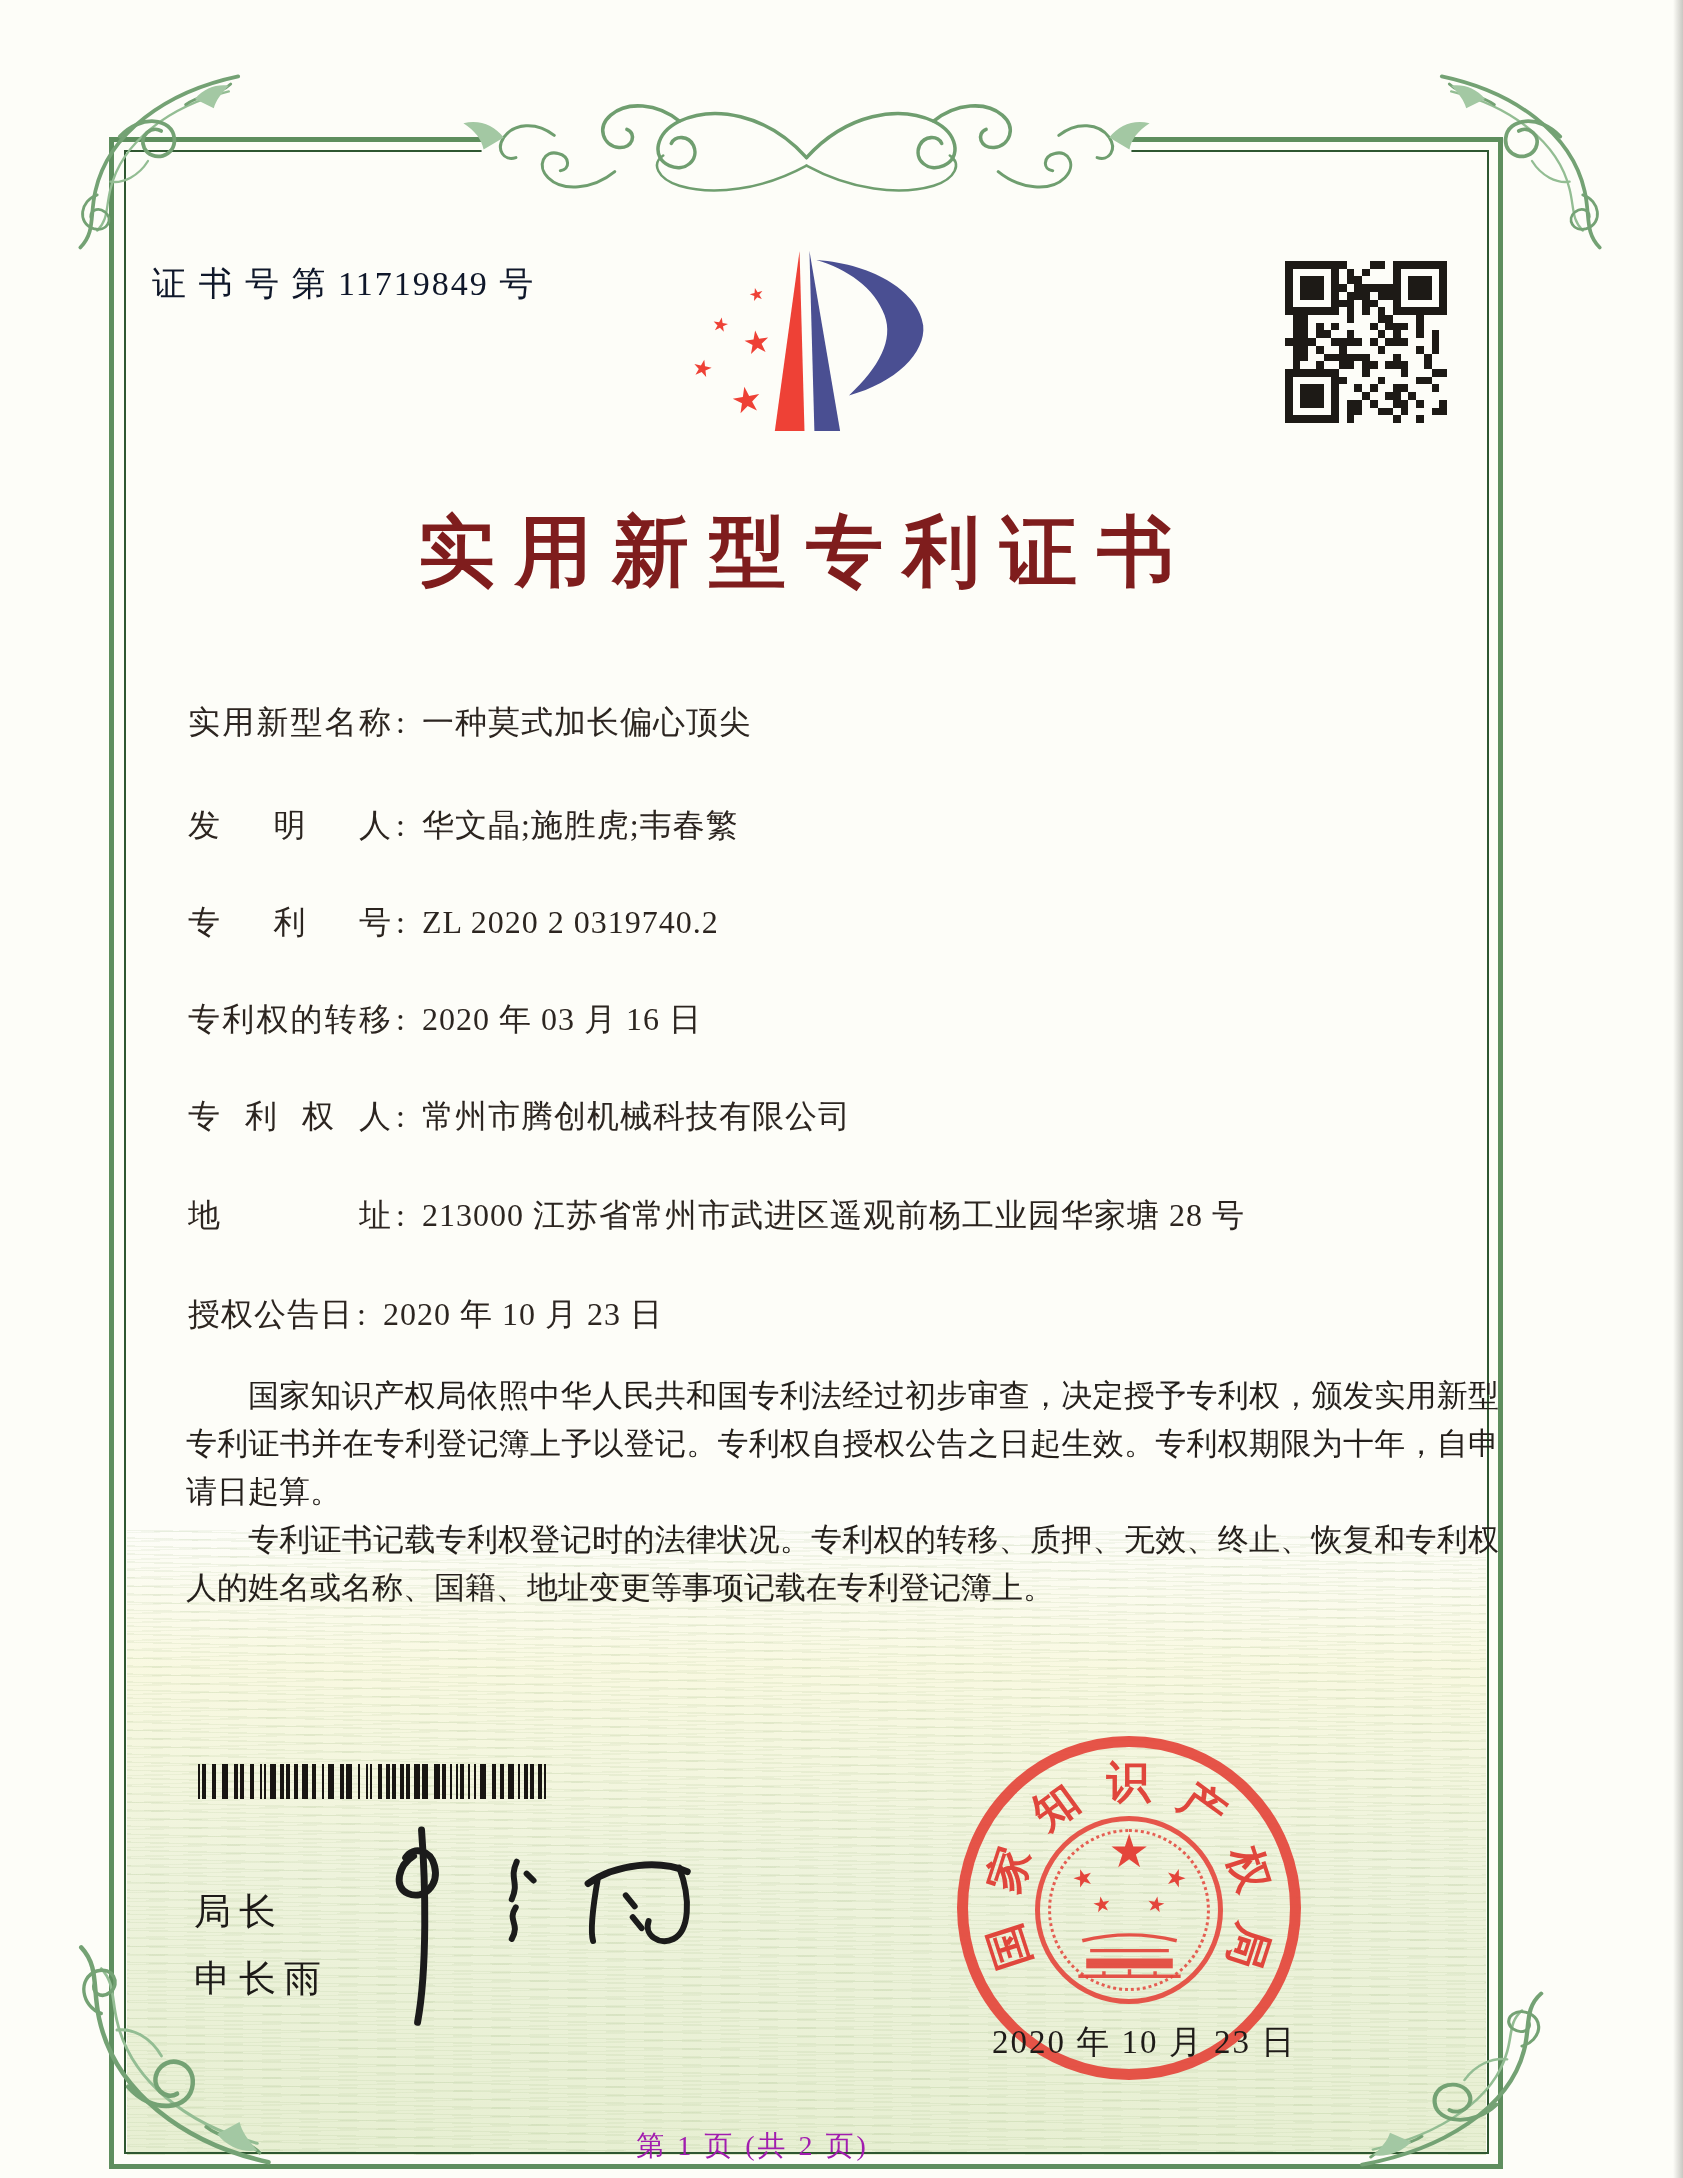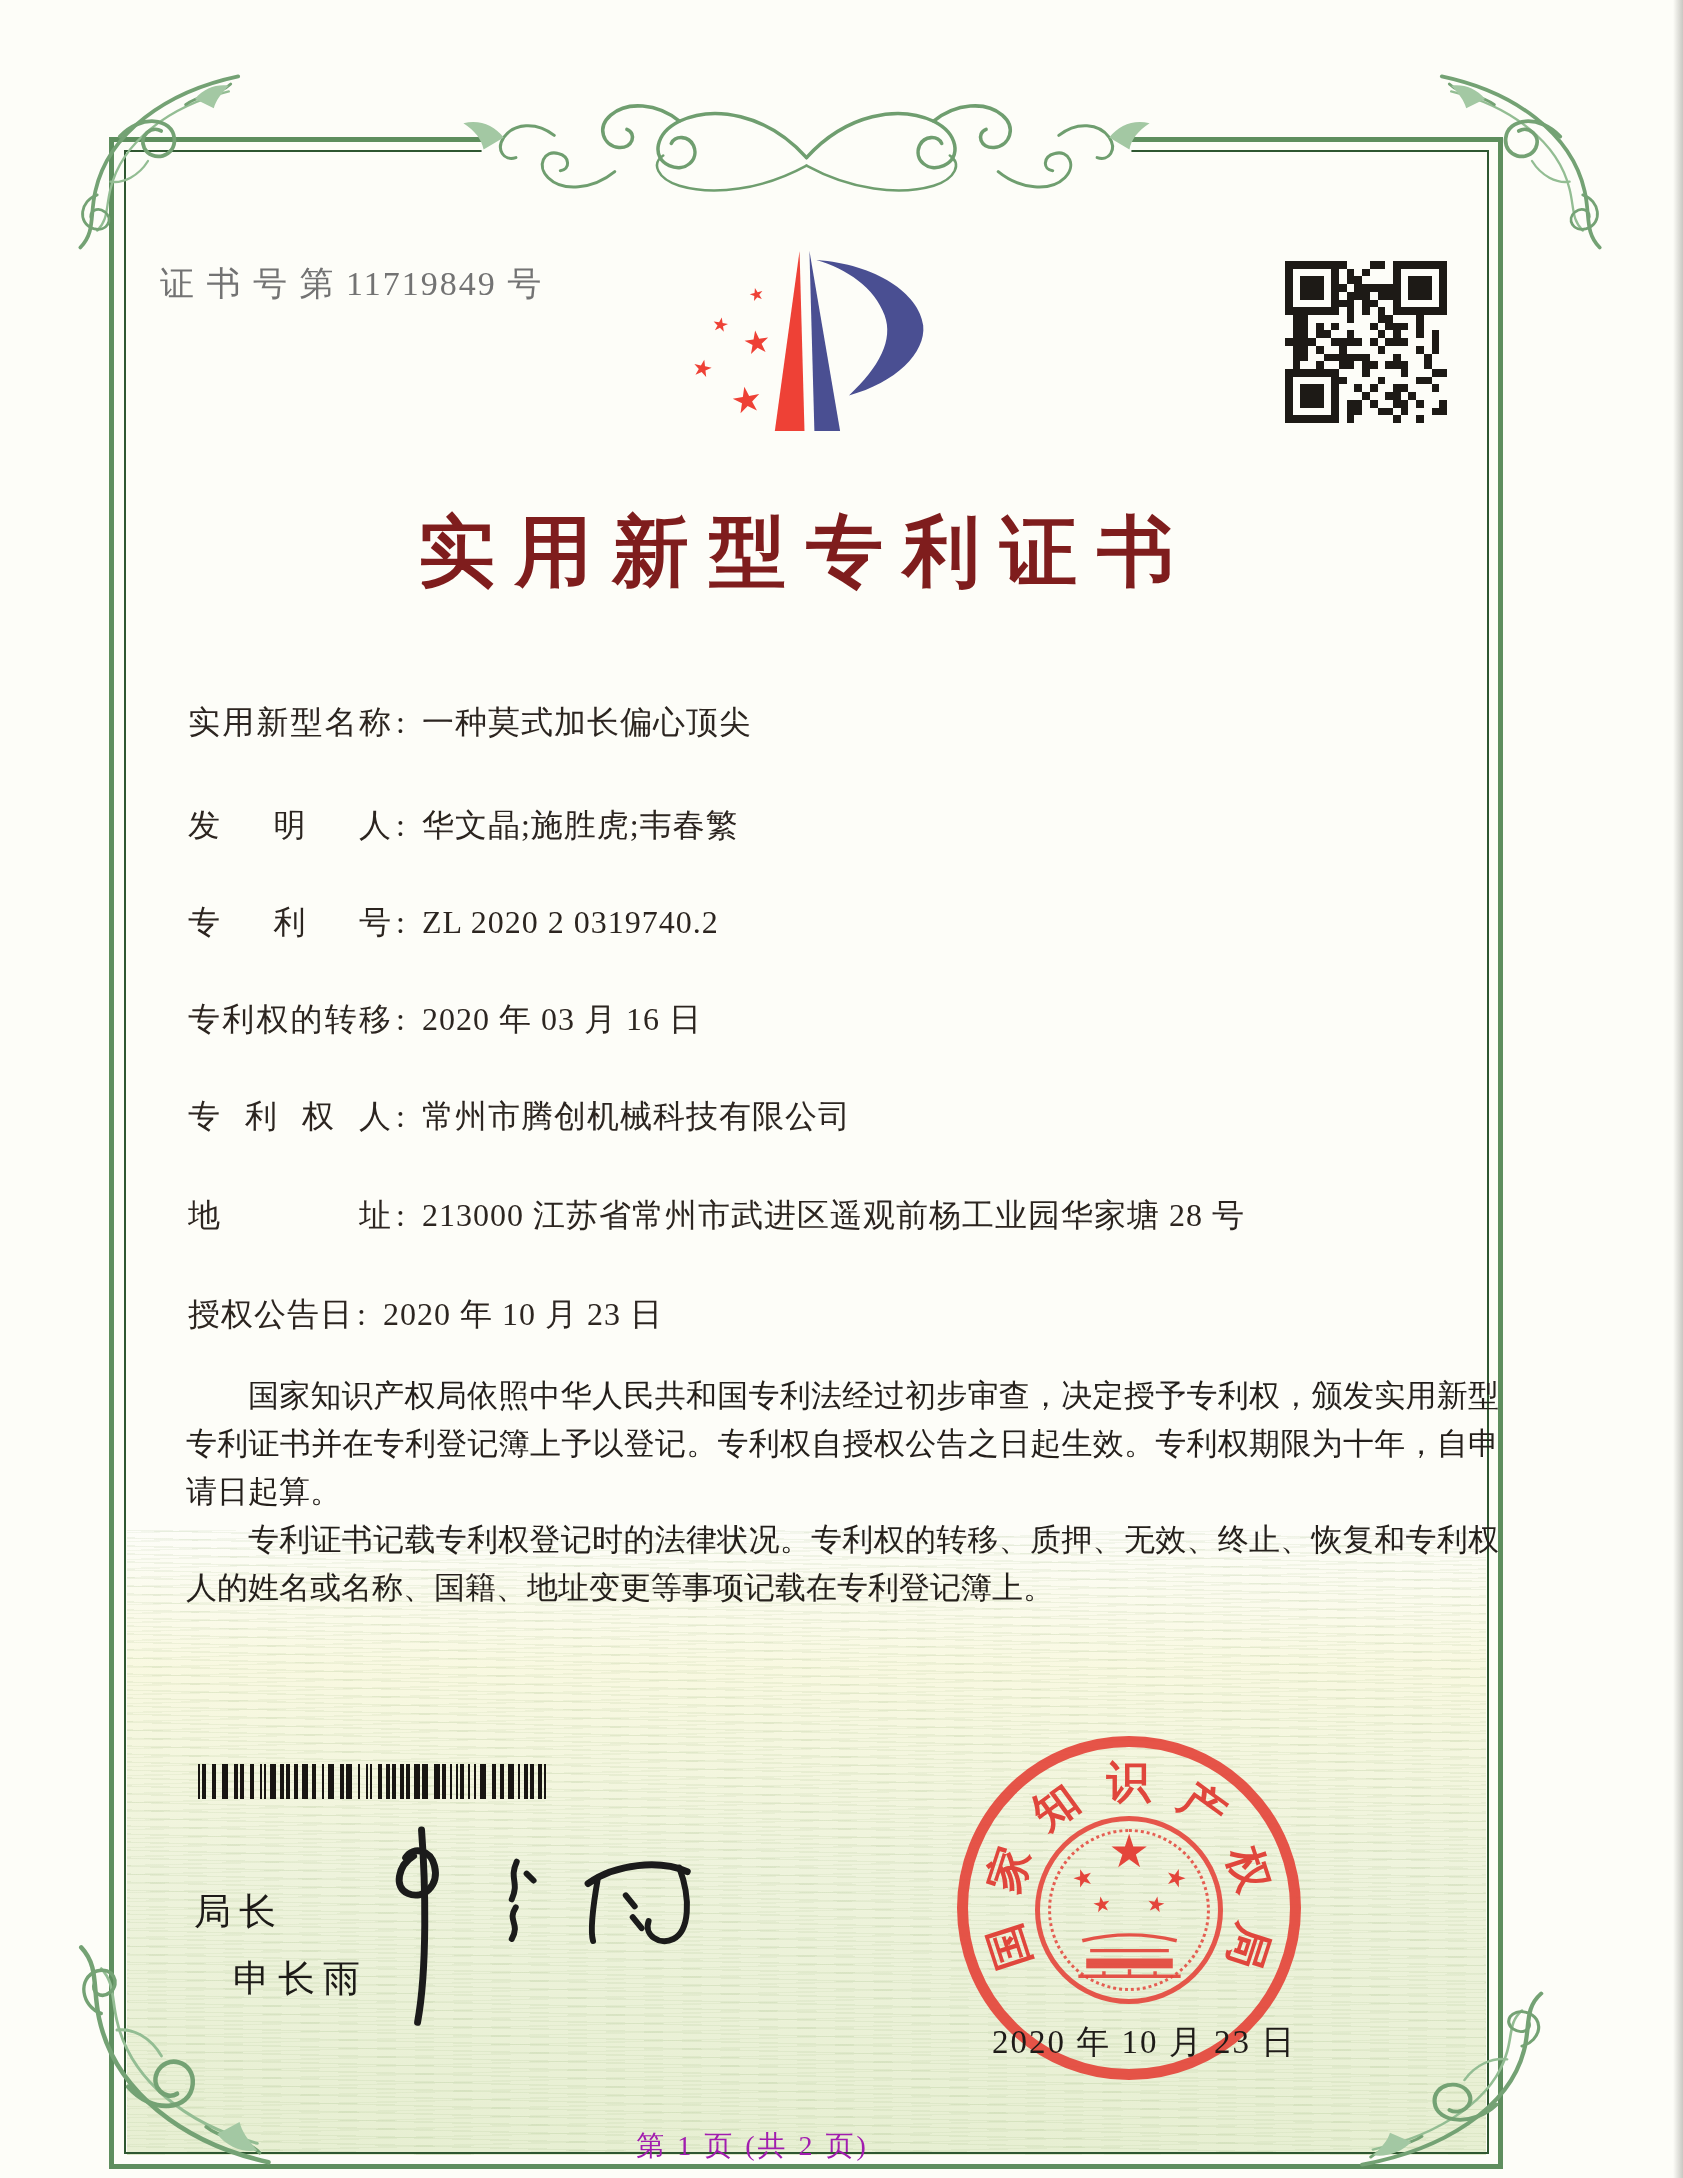--- a/index.html
+++ b/index.html
@@ -19,21 +19,21 @@
       repeating-linear-gradient(-1.5deg, rgba(128,162,96,0.08) 0 1.5px, rgba(0,0,0,0) 1.5px 9px),
       linear-gradient(180deg, rgba(250,250,228,0) 0%, rgba(248,248,222,0.9) 22%, #eef3dc 55%, #e7efd2 100%);}
   
   .fl{position:absolute;width:188px;height:188px;}
   .fl-tl{left:54px;top:67px;}
   .fl-tr{left:1438px;top:67px;transform:scaleX(-1);}
   .fl-bl{left:50px;top:1938px;width:223px;height:236px;transform:scaleY(-1);}
   .fl-br{left:1358px;top:1986px;width:213px;height:188px;transform:scale(-1,-1);}
   .ornament-top{position:absolute;left:450px;top:95px;width:713px;height:111px;}
   
-  .cert-number{position:absolute;left:160px;top:261px;font-size:34px;letter-spacing:2px;color:#737373;}
+  .cert-number{position:absolute;left:152px;top:261px;font-size:34px;letter-spacing:2px;color:#0f172a;}
   .logo{position:absolute;left:668px;top:236px;width:272px;height:210px;}
   .logo svg{position:absolute;left:0;top:0;}
   .lstar{position:absolute;color:#ee4136;line-height:1;}
   .qr{position:absolute;left:1285px;top:261px;width:162px;height:162px;
     display:grid;grid-template-columns:repeat(21,1fr);grid-template-rows:repeat(21,1fr);}
   .qm{width:100%;height:100%;}
   .qd{background:#1d1a16;}
   .doc-title{position:absolute;left:109px;top:501px;width:1394px;text-align:center;
     font-size:77px;font-weight:900;letter-spacing:20px;color:#7f1d1d;}
   
@@ -44,21 +44,21 @@
   
   .body-text{position:absolute;left:186px;top:1372px;width:1313px;font-size:31px;line-height:48px;
     text-align:justify;color:#241f1b;}
   .body-text p{margin:0;text-indent:2em;}
   
   .barcode{position:absolute;left:198px;top:1764px;width:356px;height:35px;display:flex;align-items:stretch;}
   .bar{flex:none;background:#181512;}
   .director-title{position:absolute;left:194px;top:1887px;font-size:37px;letter-spacing:8px;
     font-family:"Liberation Sans","DejaVu Sans",sans-serif;color:#1d1b18;}
   .director-name{position:absolute;left:194px;top:1954px;font-size:37px;letter-spacing:8px;
-    font-family:Liberation Sans, sans-serif;color:#1d1b18;margin-left:39px;}
+    font-family:Liberation Sans, sans-serif;color:#1d1b18;}
   .signature{position:absolute;left:368px;top:1820px;width:347px;height:238px;}
   .seal{position:absolute;left:952px;top:1731px;width:354px;height:354px;}
   .seal-ring{position:absolute;inset:5px;border:11px solid #e4453b;border-radius:50%;opacity:.92;}
   .seal-char{position:absolute;width:53px;height:53px;line-height:53px;text-align:center;
     font-size:44px;font-weight:700;color:#e0463c;}
   .seal-wreath{position:absolute;left:83px;top:85px;width:188px;height:188px;box-sizing:border-box;
     border:5px solid #e4453b;border-radius:50%;opacity:.9;}
   .seal-wreath2{position:absolute;left:96px;top:98px;width:162px;height:162px;box-sizing:border-box;
     border:3px dotted #e4453b;border-radius:50%;opacity:.85;}
   .seal-star{position:absolute;color:#e4453b;line-height:1;transform:translate(-50%,-50%);}

